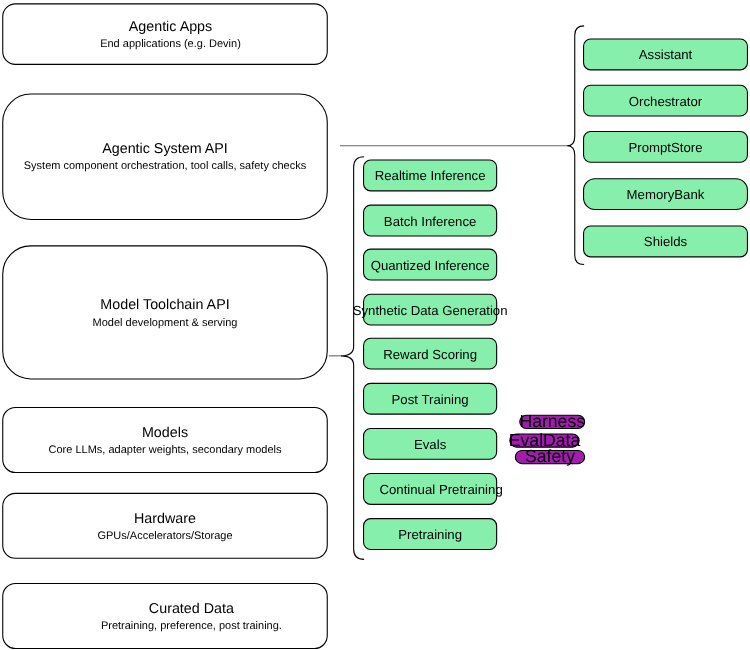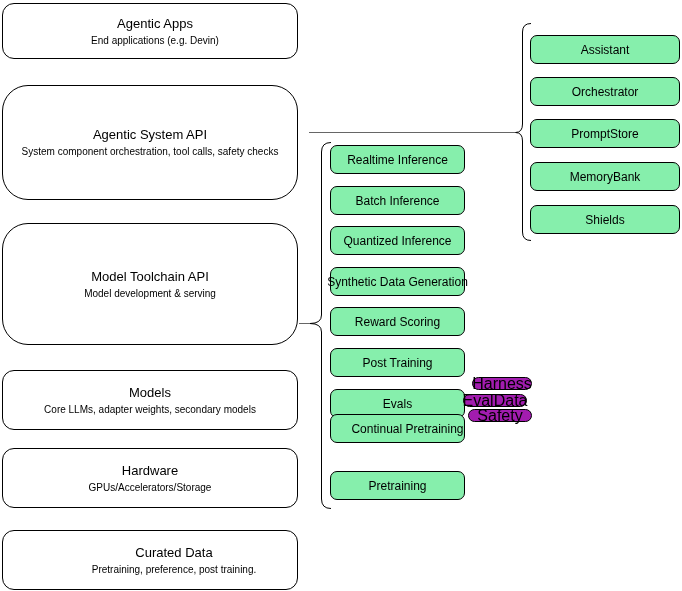--- a/index.html
+++ b/index.html
@@ -40,21 +40,21 @@
     height: 29px;
     border: 1px solid #000;
     border-radius: 7px;
     background: #86efac;
     display: flex;
     align-items: center;
     justify-content: center;
     font-size: 12px;
     white-space: nowrap;
   }
-  .mbox { left: 330px; width: 135px; }
+  .mbox { left: 330px; width: 122px; }
   .rbox { left: 530px; width: 150px; }
   .pill {
     position: absolute;
     border: 1px solid #000;
     border-radius: 999px;
     background: #a21caf;
     display: flex;
     align-items: center;
     justify-content: center;
     font-size: 16px;
@@ -122,21 +122,21 @@
   </div>
   <div class="mbox" style="top:307px;">
     <span>Reward Scoring</span>
   </div>
   <div class="mbox" style="top:348px;">
     <span>Post Training</span>
   </div>
   <div class="mbox" style="top:389px;">
     <span>Evals</span>
   </div>
-  <div class="mbox" style="top:414px;padding-left:20px;">
+  <div class="mbox" style="top:430px;padding-left:20px;">
     <span>Continual Pretraining</span>
   </div>
   <div class="mbox" style="top:471px;text-align:center;">
     <span>Pretraining</span>
   </div>
 
   <div class="pill" style="left:472px; top:377px; width:60px; height:13px;">
     <span>Harness</span>
   </div>
   <div class="pill" style="left:463px; top:394px; width:64px; height:13px;">
@@ -148,20 +148,20 @@
 
   <div class="rbox" style="top:35px;">
     <span>Assistant</span>
   </div>
   <div class="rbox" style="top:77px;">
     <span>Orchestrator</span>
   </div>
   <div class="rbox" style="top:119px;">
     <span>PromptStore</span>
   </div>
-  <div class="rbox" style="top:162px;">
+  <div class="rbox" style="top:162px;border-radius:11px;">
     <span>MemoryBank</span>
   </div>
   <div class="rbox" style="top:205px;">
     <span>Shields</span>
   </div>
 
 </div>
 
 </body></html>

